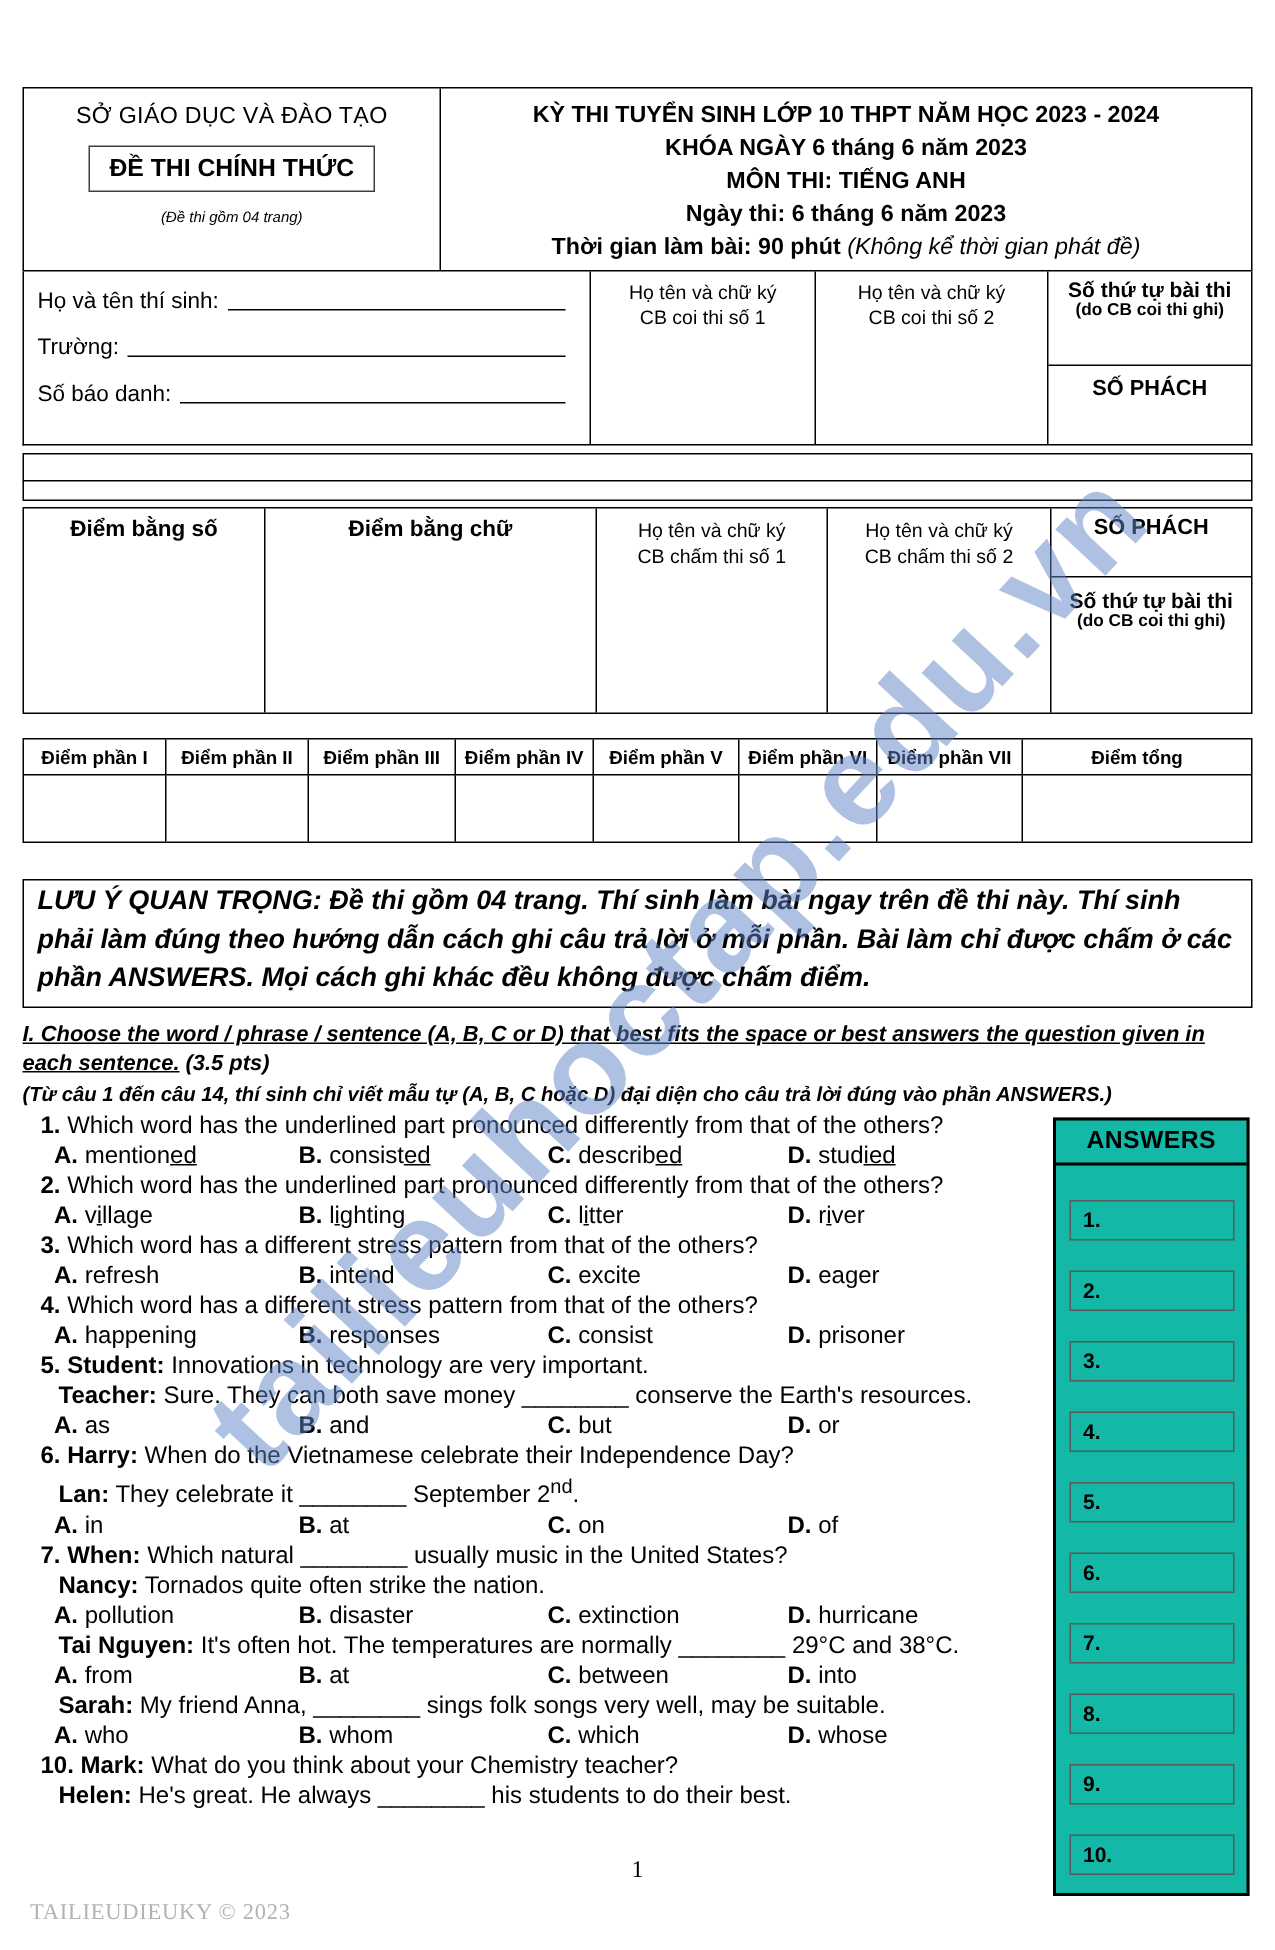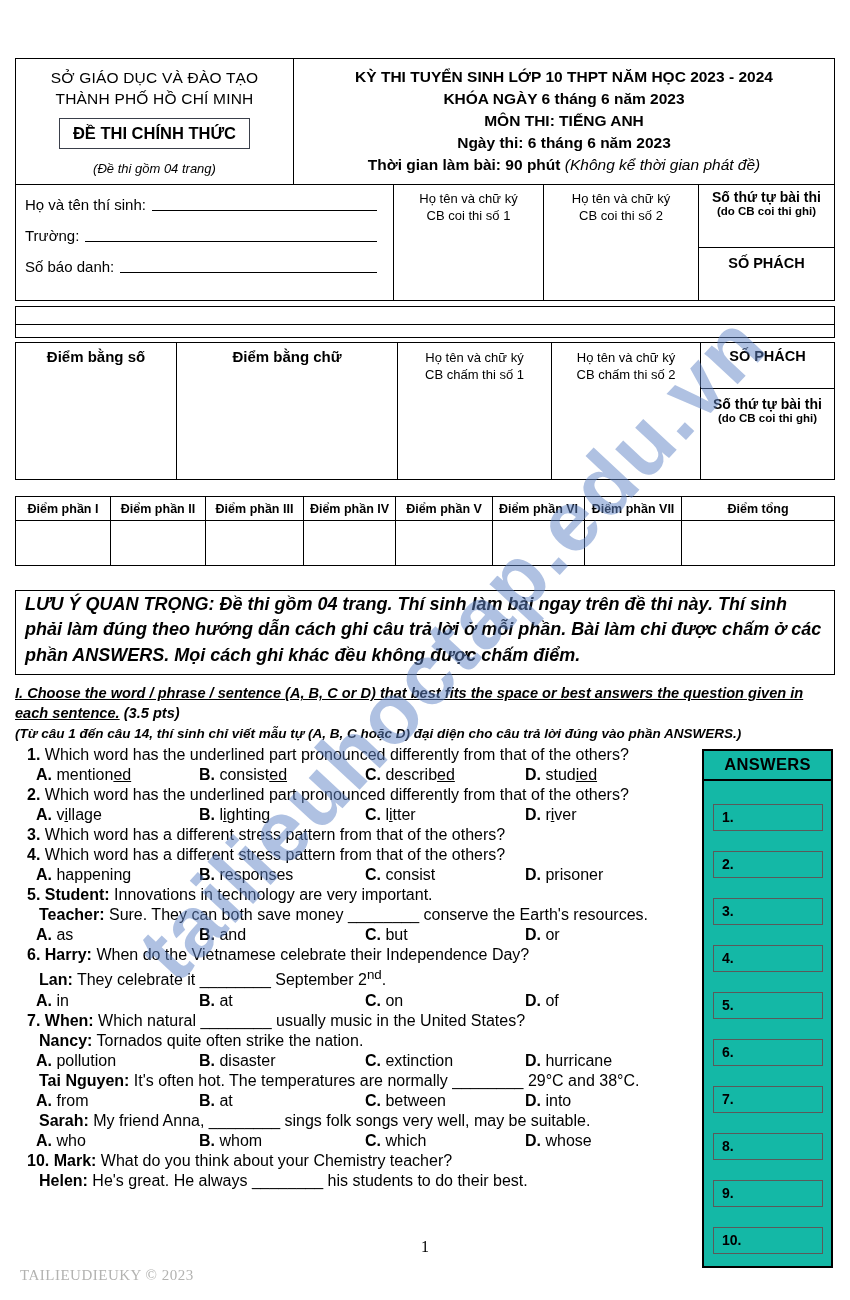--- a/index.html
+++ b/index.html
@@ -8,21 +8,21 @@
     position:relative; background:#ffffff; color:#000;
     font-family:"Liberation Sans", sans-serif; overflow:hidden;
   }
   .page { position:absolute; inset:0; padding:58px 15px 0 15px; }
 
   
   .hdr { display:flex; border:1.6px solid #000; }
   .hdr-left { width:278px; border-right:1.4px solid #000; text-align:center; padding:9px 6px 8px; }
   .hdr-left .org-line { font-size:15.5px; line-height:1.35; letter-spacing:.2px; }
   .exam-box { display:inline-block; border:1.6px solid #3a3f4a; font-weight:bold; font-size:16.5px; padding:5px 13px; margin-top:8px; }
-  .pages-note { font-style:italic; font-size:13px; margin-top:12px; }
+  .pages-note { font-style:italic; font-size:10px; margin-top:12px; }
   .hdr-right { flex:1; text-align:center; font-weight:bold; font-size:15.5px; line-height:1.42; padding:7px 4px 4px; }
   .hdr-right .it { font-weight:normal; font-style:italic; }
 
   
   .info { display:flex; border:1.6px solid #000; border-top:none; height:116px; }
   .info-left { width:378px; border-right:1.1px solid #000; padding:11px 13px 0 9px; font-size:15px; }
   .info-row { display:flex; align-items:flex-end; margin-bottom:14px; }
   .fill-line { flex:1; border-bottom:1.4px solid #000; margin:0 3px 2px 6px; height:14px; }
   .info-c { width:150px; border-right:1.1px solid #000; text-align:center; font-size:13px; line-height:1.3; padding-top:6px; }
   .info-c2 { width:155px; }
@@ -85,21 +85,20 @@
   .copyright { position:absolute; bottom:16px; left:20px; color:#b3b3b1; font-family:"Liberation Serif", serif; font-size:15px; letter-spacing:.5px; }
 </style>
 </head>
 <body>
 
 <div class="page">
 
   <div class="hdr">
     <div class="hdr-left">
       <div class="org-line">SỞ GIÁO DỤC VÀ ĐÀO TẠO</div>
-      <div class="org-line">THÀNH PHỐ HỒ CHÍ MINH</div>
       <div><span class="exam-box">ĐỀ THI CHÍNH THỨC</span></div>
       <div class="pages-note">(Đề thi gồm 04 trang)</div>
     </div>
     <div class="hdr-right">
       <div>KỲ THI TUYỂN SINH LỚP 10 THPT NĂM HỌC 2023 - 2024</div>
       <div>KHÓA NGÀY 6 tháng 6 năm 2023</div>
       <div>MÔN THI: TIẾNG ANH</div>
       <div>Ngày thi: 6 tháng 6 năm 2023</div>
       <div><span>Thời gian làm bài: 90 phút </span><span class="it">(Không kể thời gian phát đề)</span></div>
     </div>
@@ -199,20 +198,26 @@
           <div class="q-line"><span class="q-num">2. </span><span>Which word has the underlined part pronounced differently from that of the others?</span></div>
           <div class="opt-row">
             <div class="opt"><span class="opt-label">A. </span><span>v</span><span class="useg">i</span><span>llage</span></div>
             <div class="opt"><span class="opt-label">B. </span><span>l</span><span class="useg">i</span><span>ghting</span></div>
             <div class="opt"><span class="opt-label">C. </span><span>l</span><span class="useg">i</span><span>tter</span></div>
             <div class="opt"><span class="opt-label">D. </span><span>r</span><span class="useg">i</span><span>ver</span></div>
           </div>
         </div>
         <div class="question">
           <div class="q-line"><span class="q-num">3. </span><span>Which word has a different stress pattern from that of the others?</span></div>
+          <div class="opt-row">
+            <div class="opt"><span class="opt-label">A. </span><span>refresh</span></div>
+            <div class="opt"><span class="opt-label">B. </span><span>intend</span></div>
+            <div class="opt"><span class="opt-label">C. </span><span>excite</span></div>
+            <div class="opt"><span class="opt-label">D. </span><span>eager</span></div>
+          </div>
         </div>
         <div class="question">
           <div class="q-line"><span class="q-num">4. </span><span>Which word has a different stress pattern from that of the others?</span></div>
           <div class="opt-row">
             <div class="opt"><span class="opt-label">A. </span><span>happening</span></div>
             <div class="opt"><span class="opt-label">B. </span><span>responses</span></div>
             <div class="opt"><span class="opt-label">C. </span><span>consist</span></div>
             <div class="opt"><span class="opt-label">D. </span><span>prisoner</span></div>
           </div>
         </div>

